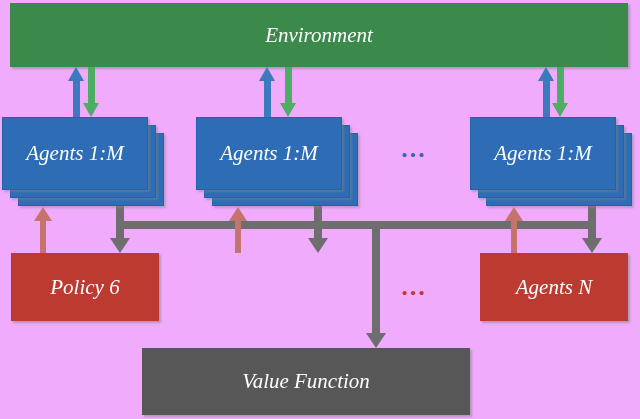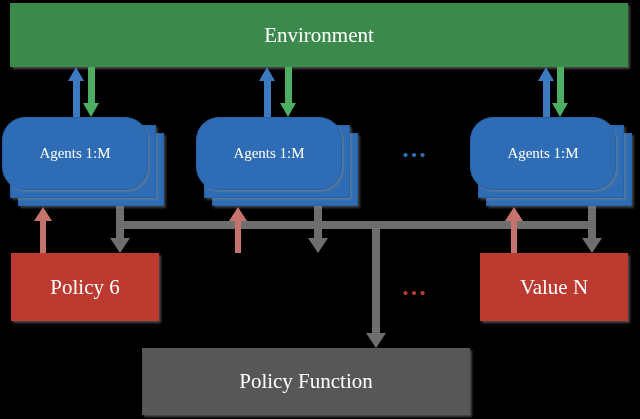--- a/index.html
+++ b/index.html
@@ -5,22 +5,23 @@
   html, body {
     margin: 0;
     padding: 0;
     background: #ffffff;
     font-family: "Liberation Serif", "DejaVu Serif", serif;
   }
   #stage {
     position: relative;
     width: 640px;
     height: 419px;
-    background: #000000;
+    background: #f0abfc;
     overflow: hidden;
+    font-style: italic;
   }
   .box {
     position: absolute;
     color: #ffffff;
     font-size: 21px;
     display: flex;
     align-items: center;
     justify-content: center;
     box-shadow: 2px 2px 2px rgba(130,130,130,0.55);
     box-sizing: border-box;
@@ -33,25 +34,24 @@
   .stack-layer {
     position: absolute;
     width: 146px; height: 73px;
     background: var(--agent-blue, #2E6DB5);
     border: 1px solid var(--agent-blue-border, #2563A9);
     box-shadow: 2px 2px 2px rgba(130,130,130,0.45);
     box-sizing: border-box;
   }
   .stack-front {
     color: #ffffff;
-    font-size: 15px;
+    font-size: 21px;
     display: flex;
     align-items: center;
     justify-content: center;
-    border-radius: 23px;
   }
   .policy {
     width: 148px; height: 68px; top: 253px;
     background: var(--policy-red, #BC3A30);
   }
   .vf {
     left: 142px; top: 348px; width: 328px; height: 67px;
     background: var(--value-gray, #575757);
     font-size: 21px;
   }
@@ -173,22 +173,22 @@
   </div>
   <div>
     <div class="tri r-head" style="left:505px"></div>
     <div class="shaft r-shaft" style="left:511px"></div>
   </div>
 
   <div class="box policy" style="left:11px">
     <span>Policy 6</span>
   </div>
   <div class="box policy" style="left:480px">
-    <span>Value N</span>
+    <span>Agents N</span>
   </div>
 
   <div class="ellipsis red" style="left:398px; top:272px;">...</div>
 
   <div class="box vf">
-    <span>Policy Function</span>
+    <span>Value Function</span>
   </div>
 
 </div>
 
 </body></html>

